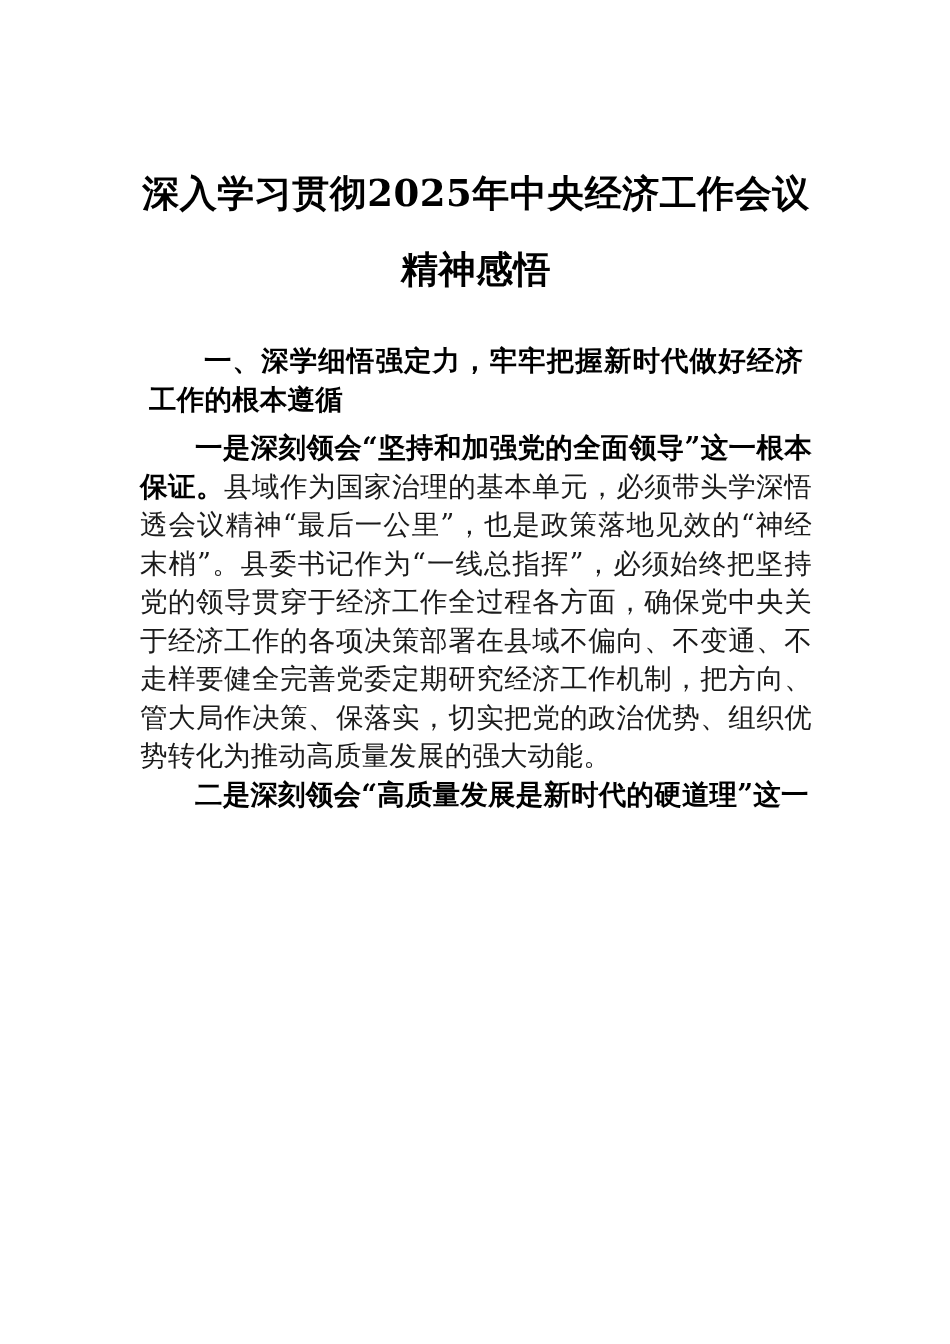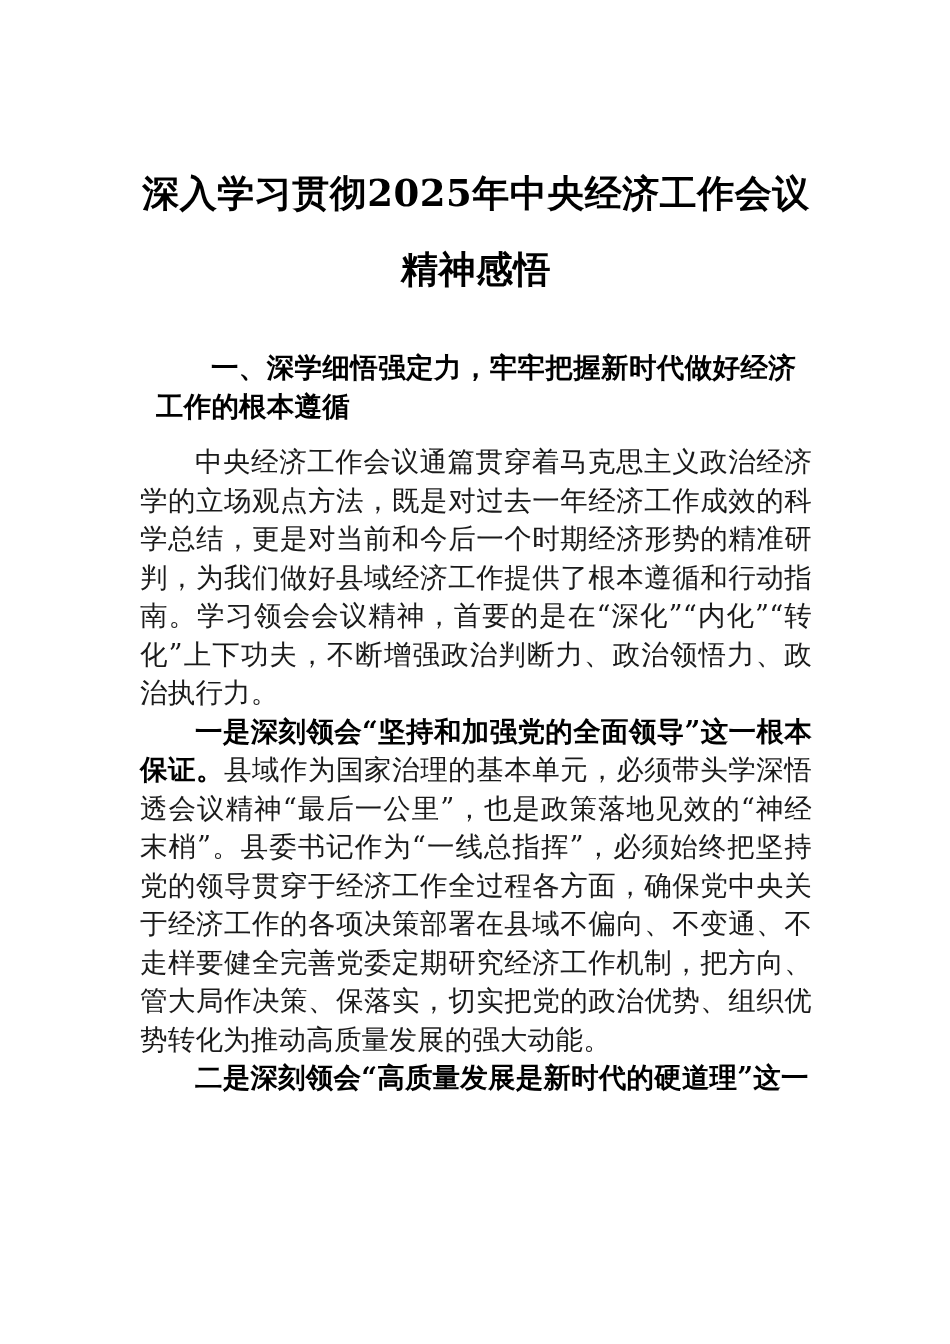--- a/index.html
+++ b/index.html
@@ -72,21 +72,21 @@
   }
 
   
   .lead-bold {
     font-weight: 700;
     color: #000000;
   }
 
   
   h2.section-heading {
-    margin: 16px;
+    margin: 9px;
     font-family: "Liberation Sans", "DejaVu Sans", sans-serif;
     font-weight: 700;
     font-size: 27.5px;
     line-height: 38.5px;
     text-align: justify;
     text-justify: inter-ideograph;
     text-indent: 2em;
     color: #000000;
     letter-spacing: 0.2px;
     word-break: break-all;
@@ -98,21 +98,20 @@
 <div class="page">
   <div class="content">
 
     <h1 class="doc-title">深入学习贯彻2025年中央经济工作会议精神感悟</h1>
 
     <div class="body-block">
 
 
       <h2 class="section-heading">一、深学细悟强定力，牢牢把握新时代做好经济工作的根本遵循</h2>
 
-      <p class="para kai">中央经济工作会议通篇贯穿着马克思主义政治经济学的立场观点方法，既是对过去一年经济工作成效的科学总结，更是对当前和今后一个时期经济形势的精准研判，为我们做好县域经济工作提供了根本遵循和行动指南。学习领会会议精神，首要的是在“深化”“内化”“转化”上下功夫，不断增强政治判断力、政治领悟力、政治执行力。</p>
 
       <p class="para kai"><span class="lead-bold">一是深刻领会“坚持和加强党的全面领导”这一根本保证。</span><span>县域作为国家治理的基本单元，必须带头学深悟透会议精神“最后一公里”，也是政策落地见效的“神经末梢”。县委书记作为“一线总指挥”，必须始终把坚持党的领导贯穿于经济工作全过程各方面，确保党中央关于经济工作的各项决策部署在县域不偏向、不变通、不走样要健全完善党委定期研究经济工作机制，把方向、管大局作决策、保落实，切实把党的政治优势、组织优势转化为推动高质量发展的强大动能。</span></p>
 
       <p class="para kai"><span class="lead-bold">二是深刻领会“高质量发展是新时代的硬道理”这一</span></p>
 
     </div>
   </div>
 </div>
 
 </body></html>

